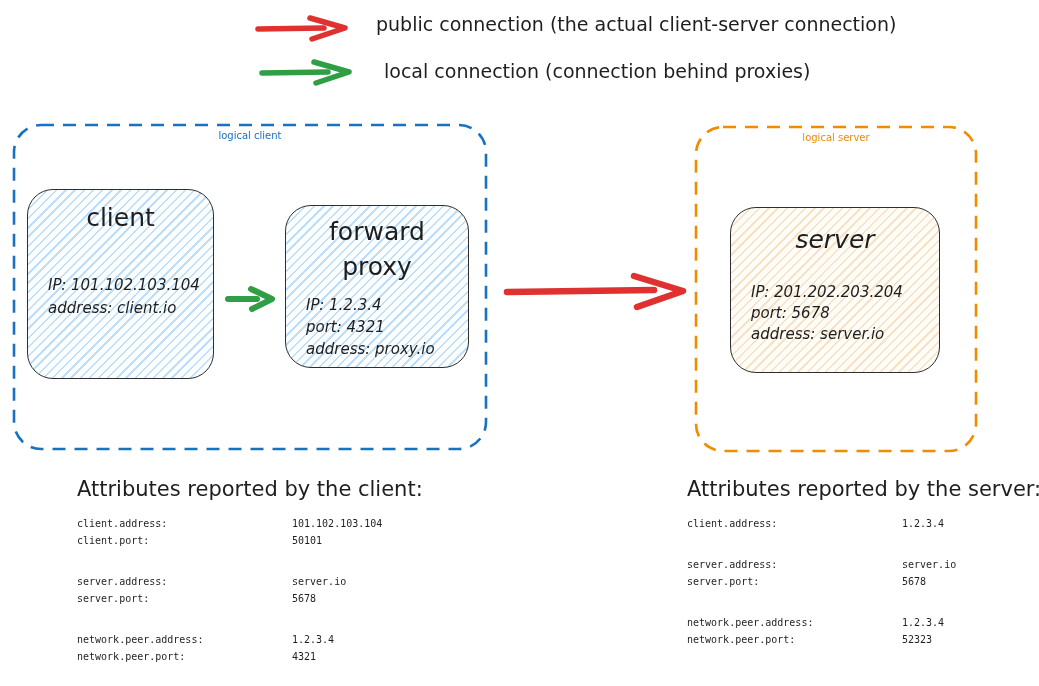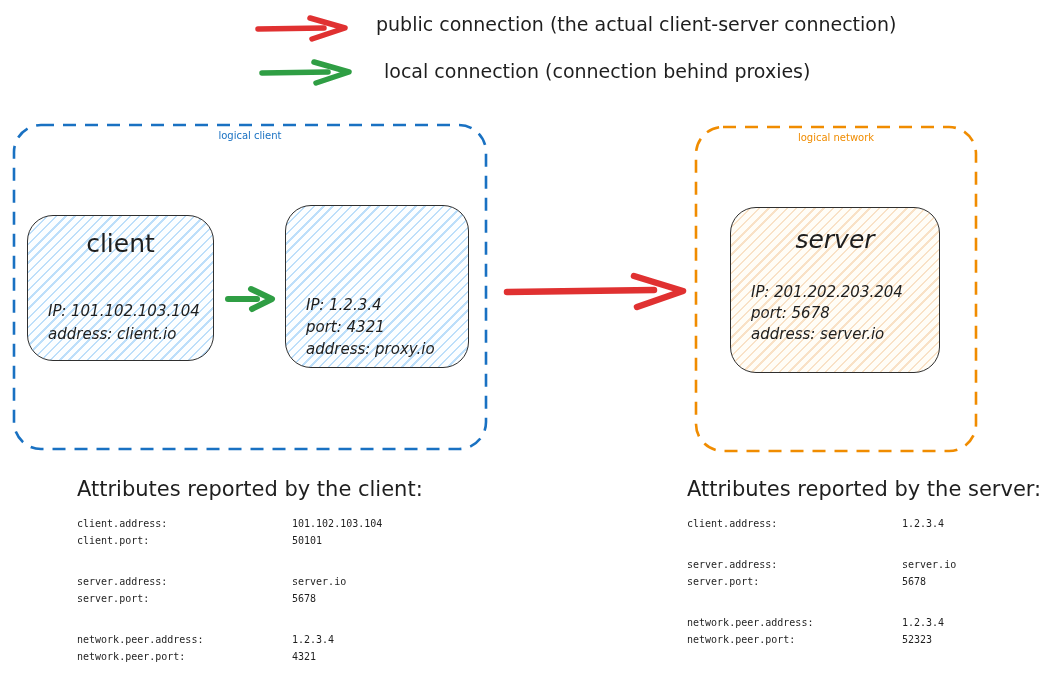--- a/index.html
+++ b/index.html
@@ -67,52 +67,53 @@
     <polyline class="stroke-green" points="56,4 91,14 58,25" stroke-width="5.5"></polyline>
   </svg>
   <div class="legend-label" style="left:384px; top:60px;">local connection (connection behind proxies)</div>
 
   <div class="group" style="left:12px; top:123px; width:476px; height:328px;">
     <svg class="group-border" width="476" height="328">
       <rect class="border-blue" x="2" y="2" width="472" height="324" rx="27"></rect>
     </svg>
     <div class="group-label blue">logical client</div>
 
-    <div class="node blue-fill" style="left:15px; top:92px; width:187px; height:146px;">
+    <div class="node blue-fill" style="left:15px; top:66px; width:187px; height:190px;">
       <div class="node-title">client</div>
       <div class="node-details" style="left:20px; top:84px; line-height:23px;">
         <div>IP: 101.102.103.104</div>
         <div>address: client.io</div>
       </div>
     </div>
 
     <svg class="arrow" style="left:212px; top:162px;" width="56" height="28" viewBox="0 0 56 28">
       <line class="stroke-green" x1="4" y1="14" x2="33" y2="14" stroke-width="6"></line>
       <polyline class="stroke-green" points="27,4 48,14 28,24" stroke-width="6"></polyline>
     </svg>
 
     <div class="node blue-fill" style="left:273px; top:82px; width:184px; height:163px;">
+      <div class="node-title narrow">forward proxy</div>
       <div class="node-details" style="left:20px; top:88px; line-height:22px;">
         <div>IP: 1.2.3.4</div>
         <div>port: 4321</div>
         <div>address: proxy.io</div>
       </div>
     </div>
   </div>
 
   <svg class="arrow" style="left:502px; top:271px;" width="192" height="42" viewBox="0 0 192 42">
     <line class="stroke-red" x1="5" y1="21" x2="152" y2="19" stroke-width="6.5"></line>
     <polyline class="stroke-red" points="132,5 181,20 135,36" stroke-width="6.5"></polyline>
   </svg>
 
   <div class="group" style="left:694px; top:125px; width:284px; height:328px;">
     <svg class="group-border" width="284" height="328">
       <rect class="border-orange" x="2" y="2" width="280" height="324" rx="27"></rect>
     </svg>
-    <div class="group-label orange">logical network</div>
+    <div class="group-label orange">logical server</div>
 
     <div class="node orange-fill" style="left:36px; top:82px; width:210px; height:166px;">
       <div class="node-title" style="margin-top:14px;font-style:italic;">server</div>
       <div class="node-details" style="left:20px; top:74px; line-height:21px;">
         <div>IP: 201.202.203.204</div>
         <div>port: 5678</div>
         <div>address: server.io</div>
       </div>
     </div>
   </div>

